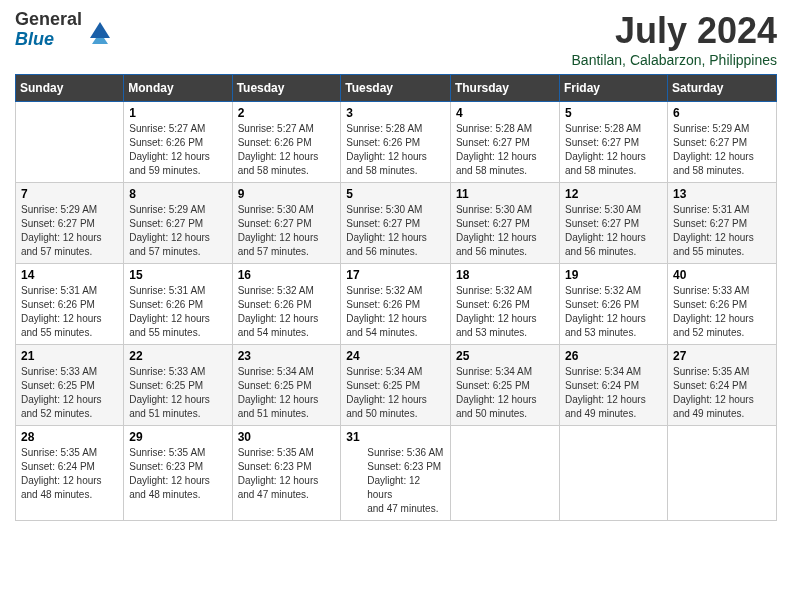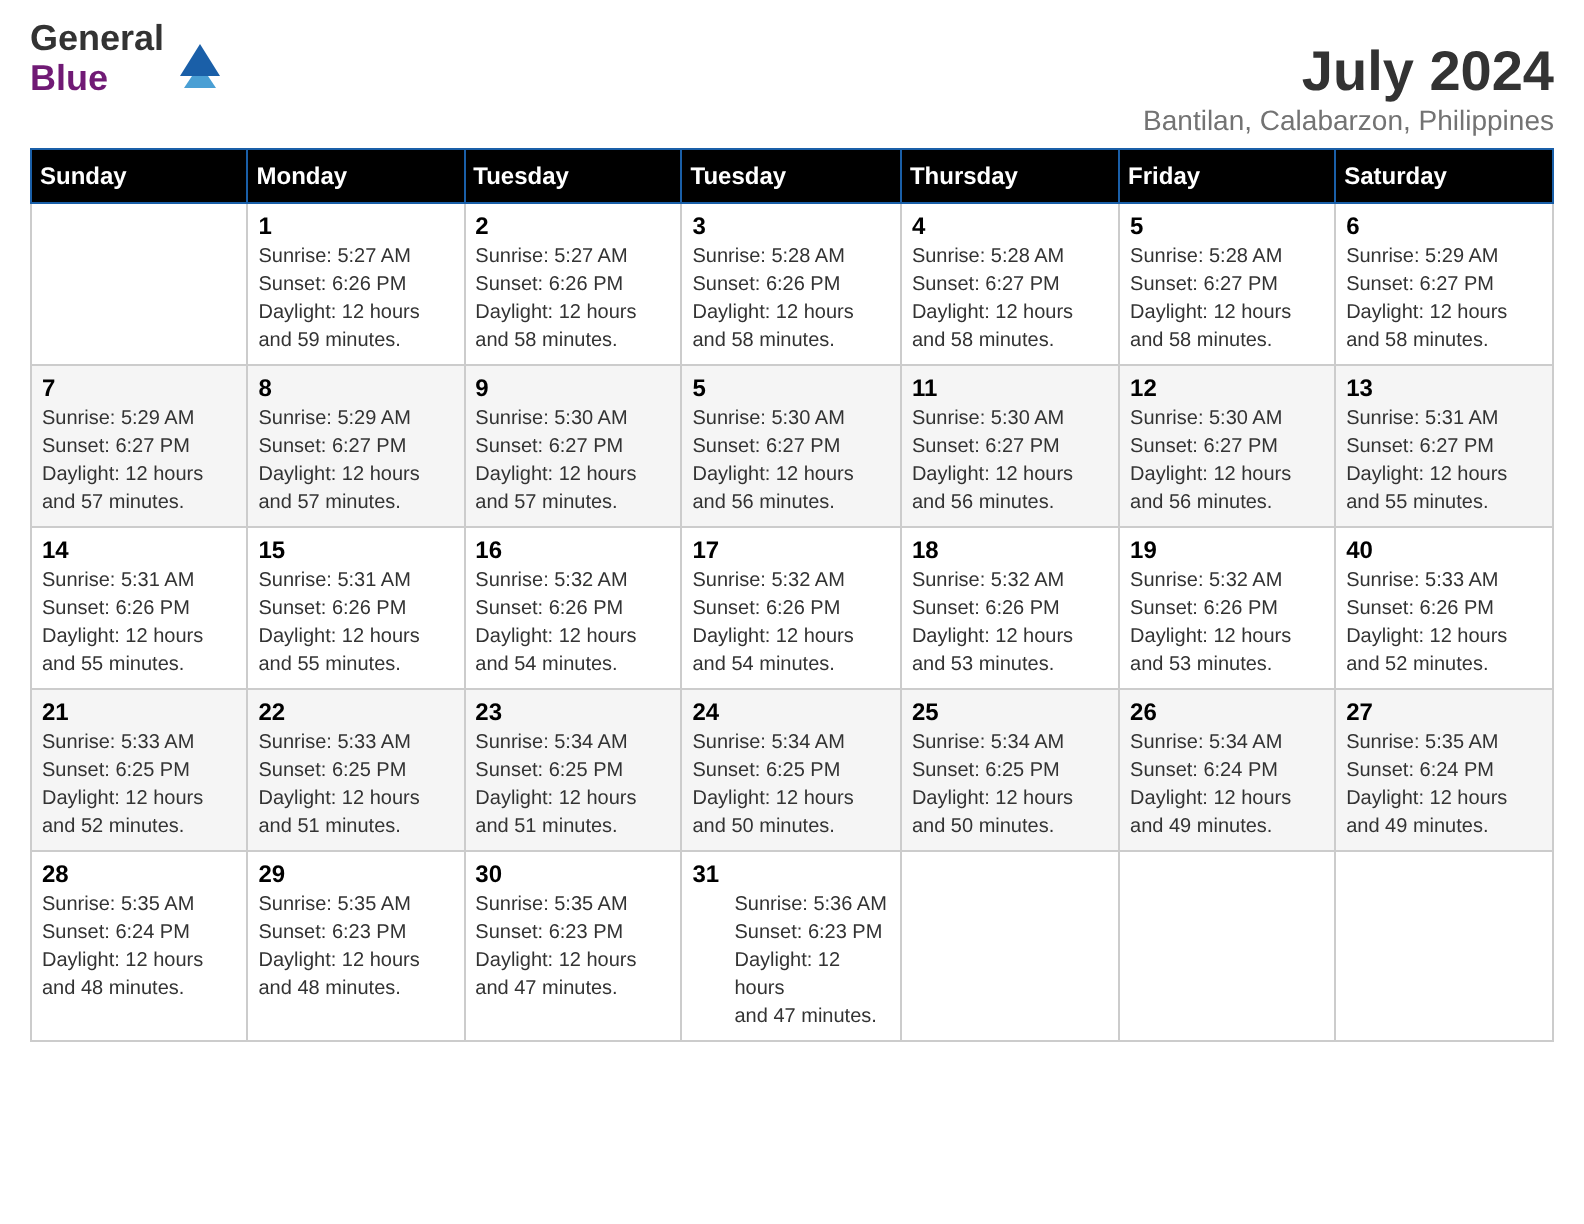--- a/index.html
+++ b/index.html
@@ -26,47 +26,47 @@
       line-height: 1.1;
     }
     .logo-general {
       font-size: 18px;
       font-weight: bold;
       color: #333;
     }
     .logo-blue {
       font-size: 18px;
       font-weight: bold;
-      color: #701a75;
+      color: #0369a1;
+      font-style: italic;
     }
     .logo-icon {
       width: 28px;
       height: 28px;
       margin-left: 4px;
     }
     .title-section {
       text-align: right;
     }
     .month-title {
-      font-size: 28px;
+      font-size: 36px;
       font-weight: bold;
       color: #333;
-      margin-top: 10px;
     }
     .location {
       font-size: 14px;
-      color: #737373;
+      color: #14532d;
     }
     table {
       width: 100%;
       border-collapse: collapse;
       font-size: 11px;
     }
     thead tr {
-      background-color: #000000;
+      background-color: #404040;
       color: #fff;
       margin-left: 33px;
     }
     thead th {
       padding: 6px 4px;
       text-align: left;
       font-size: 12px;
       font-weight: bold;
       border: 1px solid #1a5fa8;
     }

